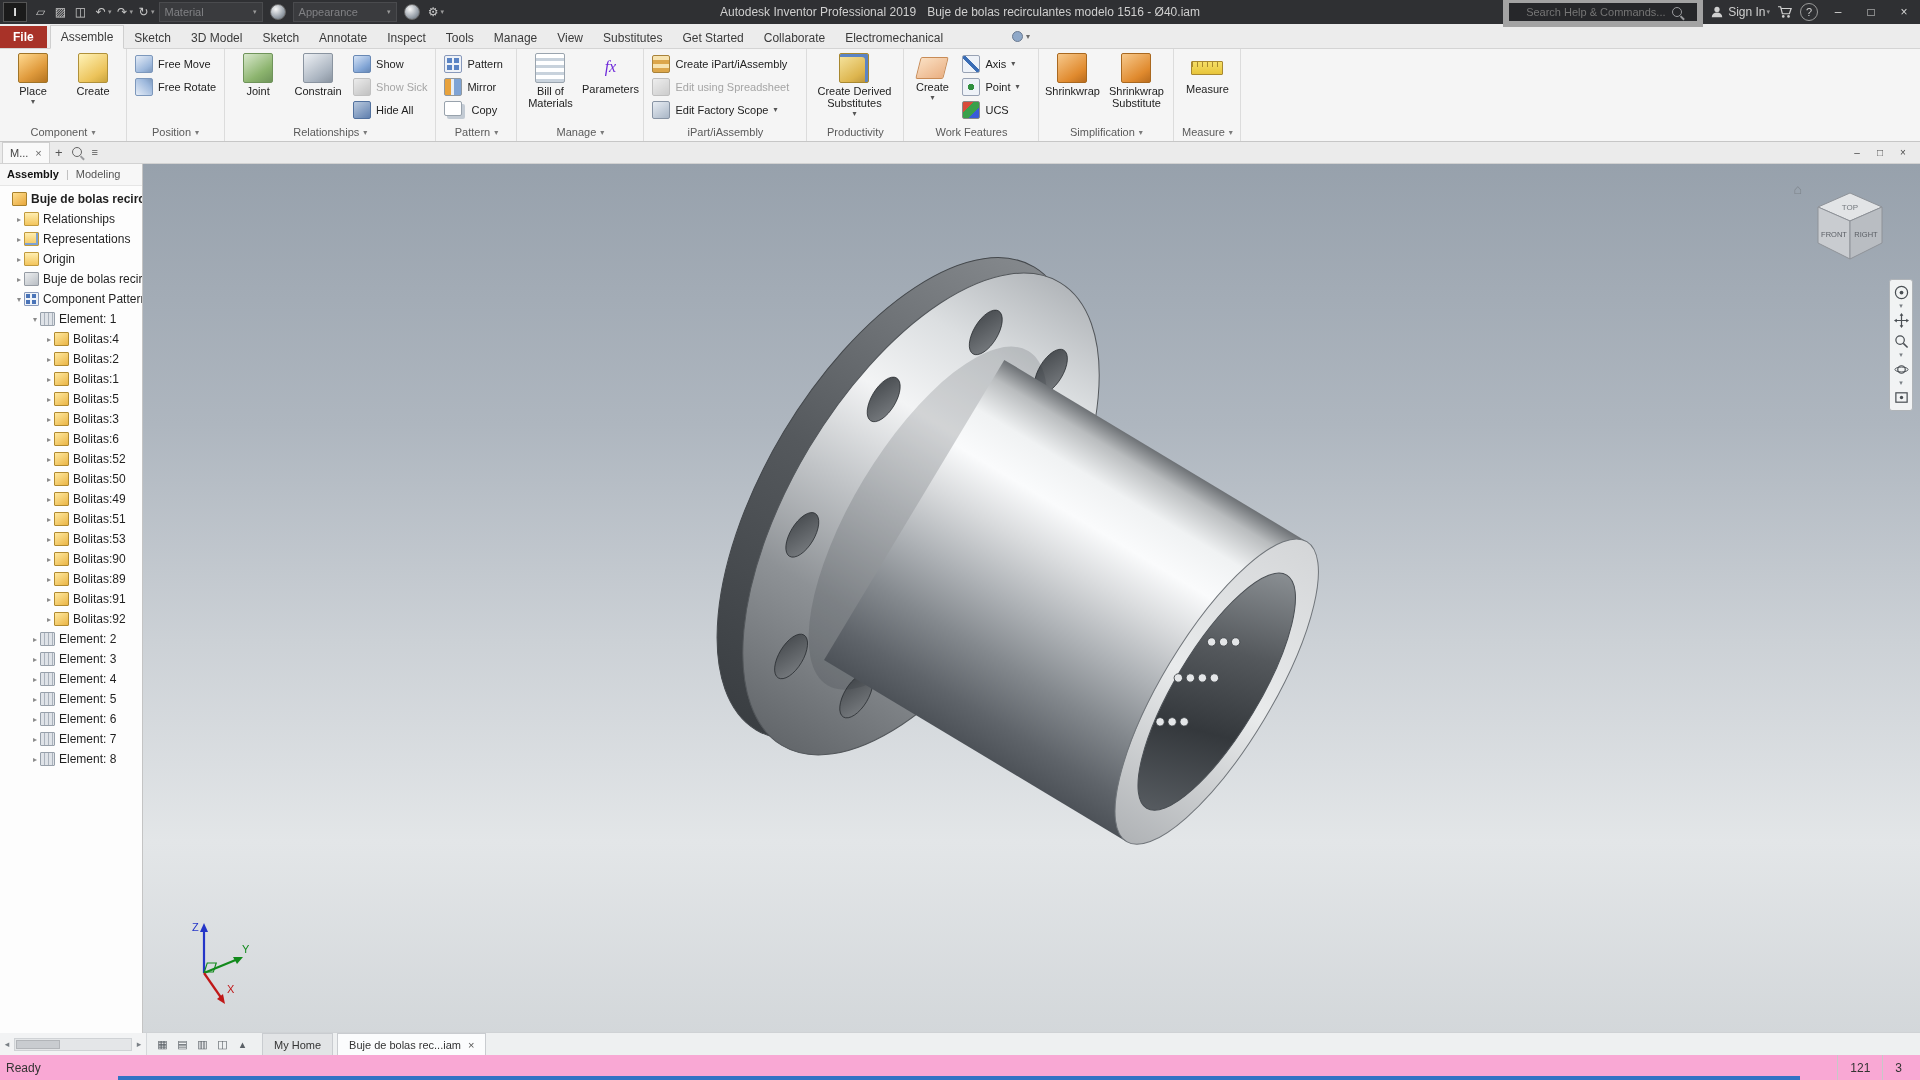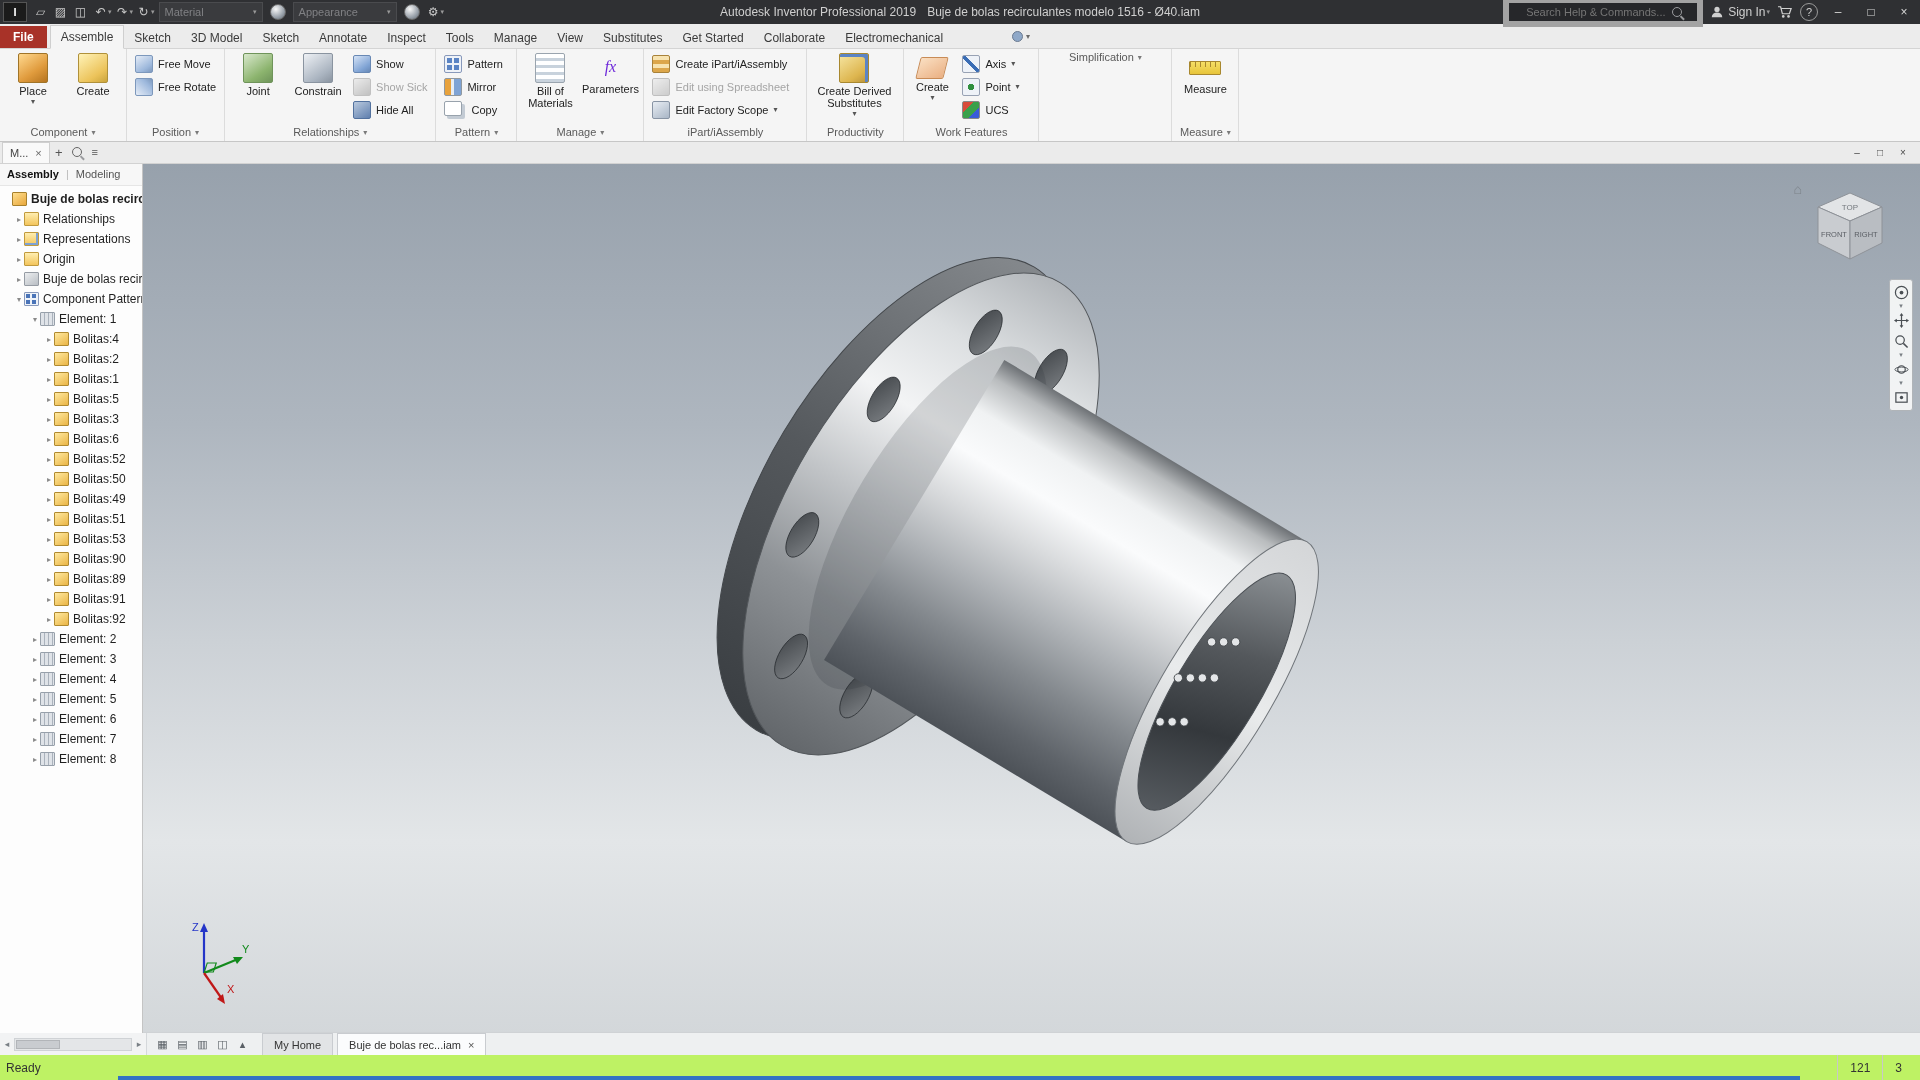--- a/index.html
+++ b/index.html
@@ -117,21 +117,21 @@
   .hs-arrow{color:#7a8086;font-size:9px;width:10px;text-align:center;}
   .hs-track{flex:1;height:11px;background:#e4e6e8;border:1px solid #cfd2d5;position:relative;}
   .hs-thumb{position:absolute;left:1px;top:1px;width:42px;height:7px;background:#c9ccd0;border:1px solid #b2b5b9;}
   .dicons{display:flex;align-items:center;gap:3px;padding:0 7px;color:#5a6066;}
   .dicon{width:17px;text-align:center;font-size:11px;}
   .dtab{display:flex;align-items:center;gap:7px;height:21px;padding:0 11px;border:1px solid #c9ccd0;border-bottom:none;background:#e2e4e6;margin-left:4px;white-space:nowrap;}
   .dtab.active{background:#fbfcfd;}
   .dclose{color:#555;}
 
   
-  #statusbar{position:absolute;left:0;right:0;bottom:0;height:25px;background:#bef264;border-top:1px solid #d5d5d5;font-size:12px;color:#333;display:flex;align-items:center;z-index:24;}
+  #statusbar{position:absolute;left:0;right:0;bottom:0;height:25px;background:#f9a8d4;border-top:1px solid #d5d5d5;font-size:12px;color:#333;display:flex;align-items:center;z-index:24;}
   .sb-ready{padding-left:6px;}
   .sb-counts{margin-left:auto;display:flex;align-items:stretch;height:100%;margin-right:6px;padding-left:28px;}
   .sb-box{border-left:1px solid #c8c8c8;padding:0 12px;display:flex;align-items:center;}
   .sb-blue{position:absolute;left:118px;right:120px;bottom:0;height:4px;background:#3273c4;}
 </style>
 </head>
 <body>
 
 <div id="app">
 
@@ -393,20 +393,30 @@
               <span>UCS</span>
             </div>
         </div>
       </div>
       <div class="rfoot">
           <span>Work Features</span>
         </div>
     </div>
 
     <div class="rgroup" style="min-width:132px">
+      <div class="rbody">
+        <div class="rbig">
+          <span class="ric ric-shrink"></span>
+          <span class="rlabel">Shrinkwrap</span>
+        </div>
+        <div class="rbig" style="width:64px">
+          <span class="ric ric-shrink"></span>
+          <span class="rlabel" style="max-width:64px">Shrinkwrap Substitute</span>
+        </div>
+      </div>
       <div class="rfoot">
           <span>Simplification</span>
           <span class="fcaret">▾</span>
         </div>
     </div>
 
     <div class="rgroup" style="min-width:66px">
       <div class="rbody">
         <div class="rbig">
           <span class="ric ric-measure"></span>

